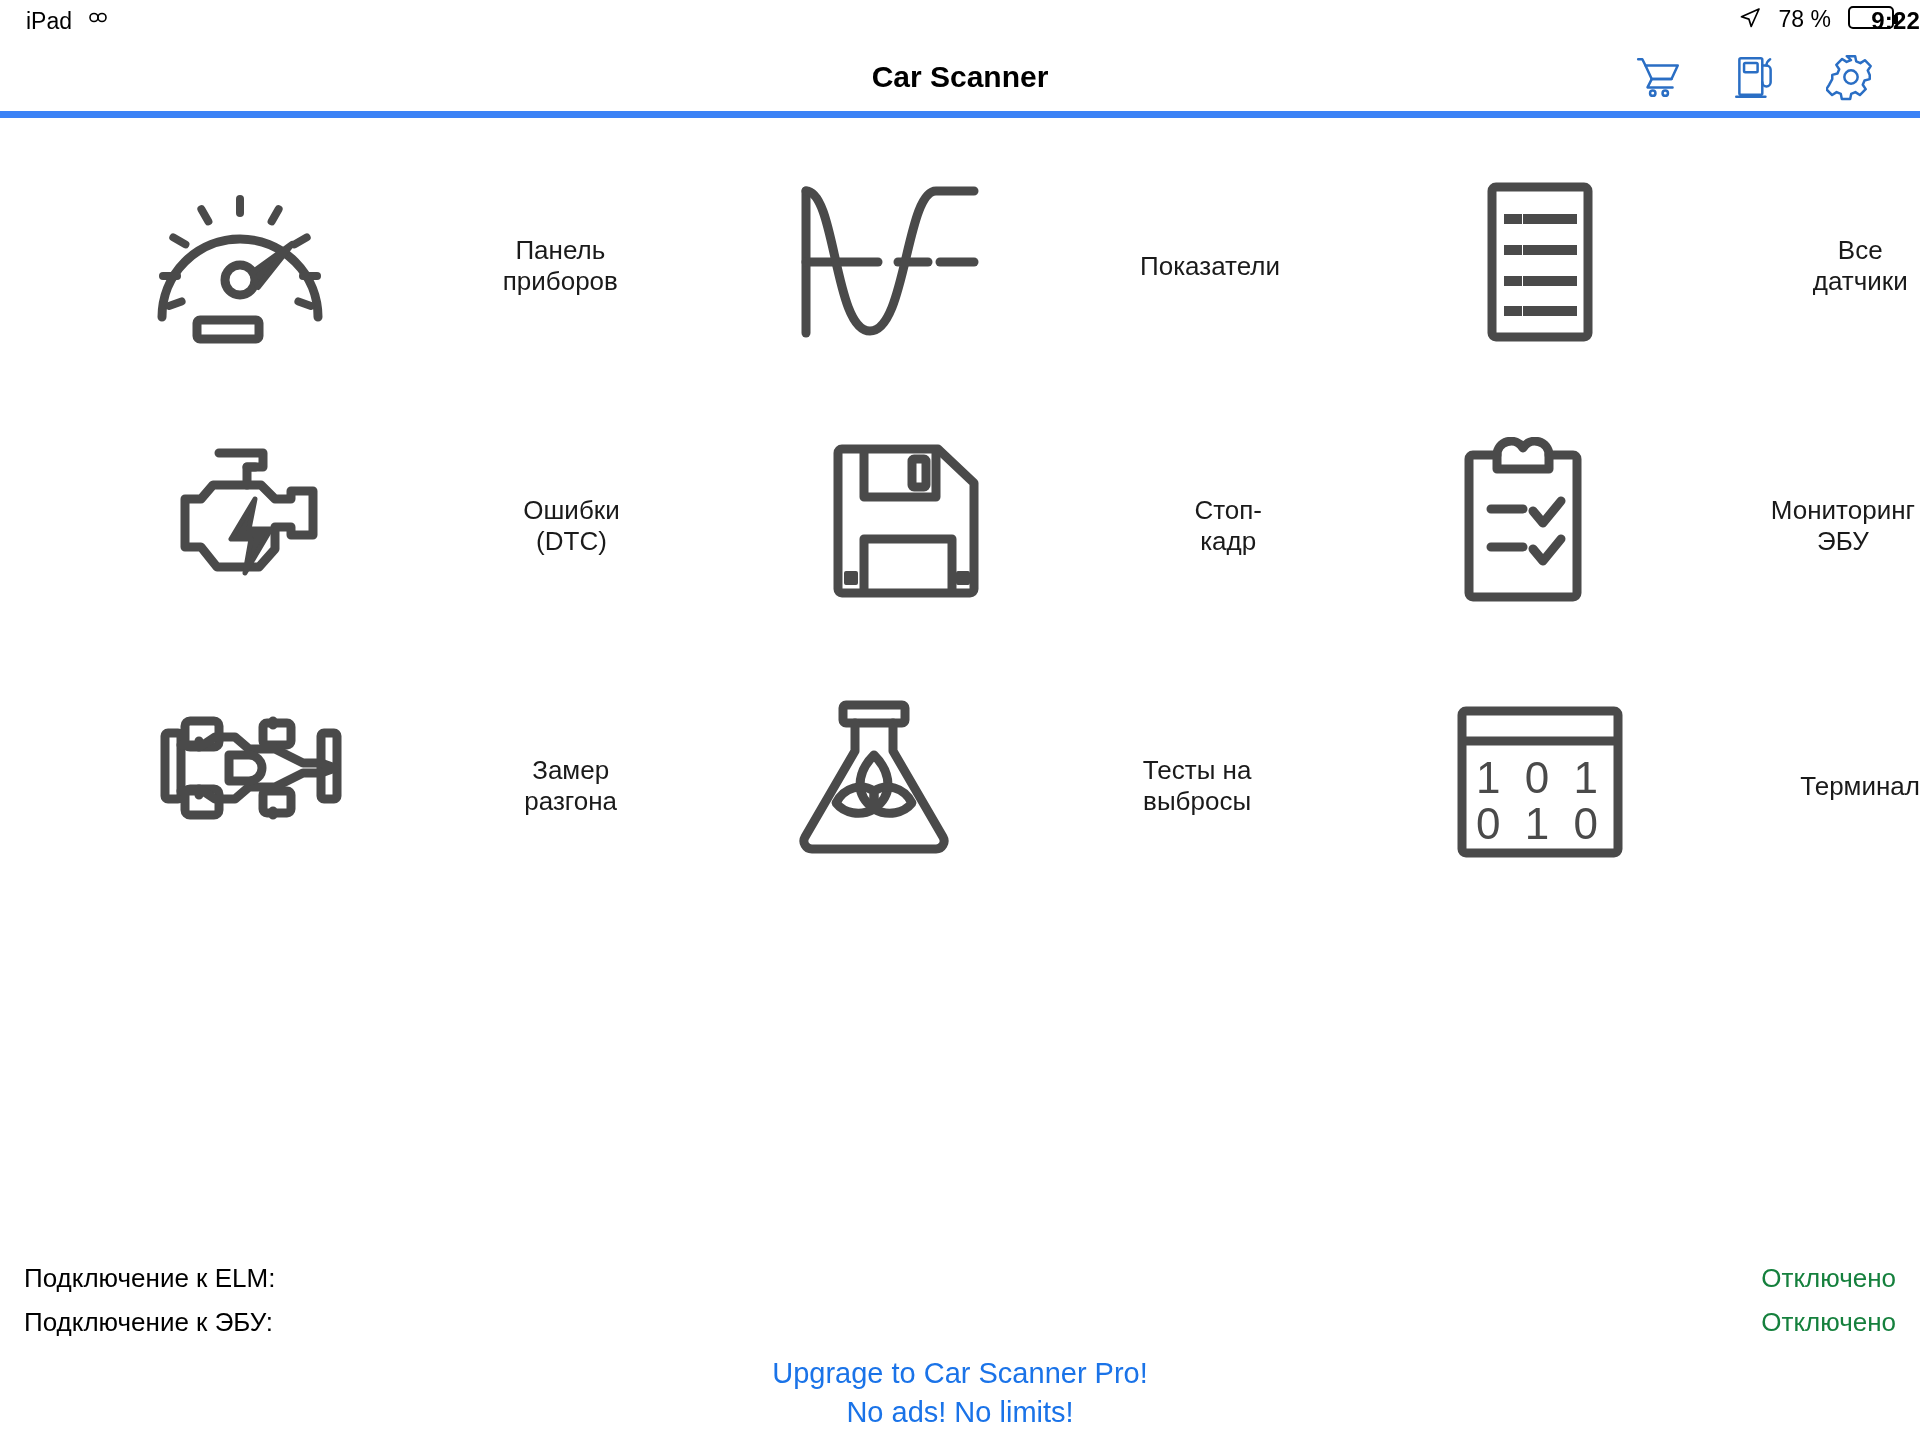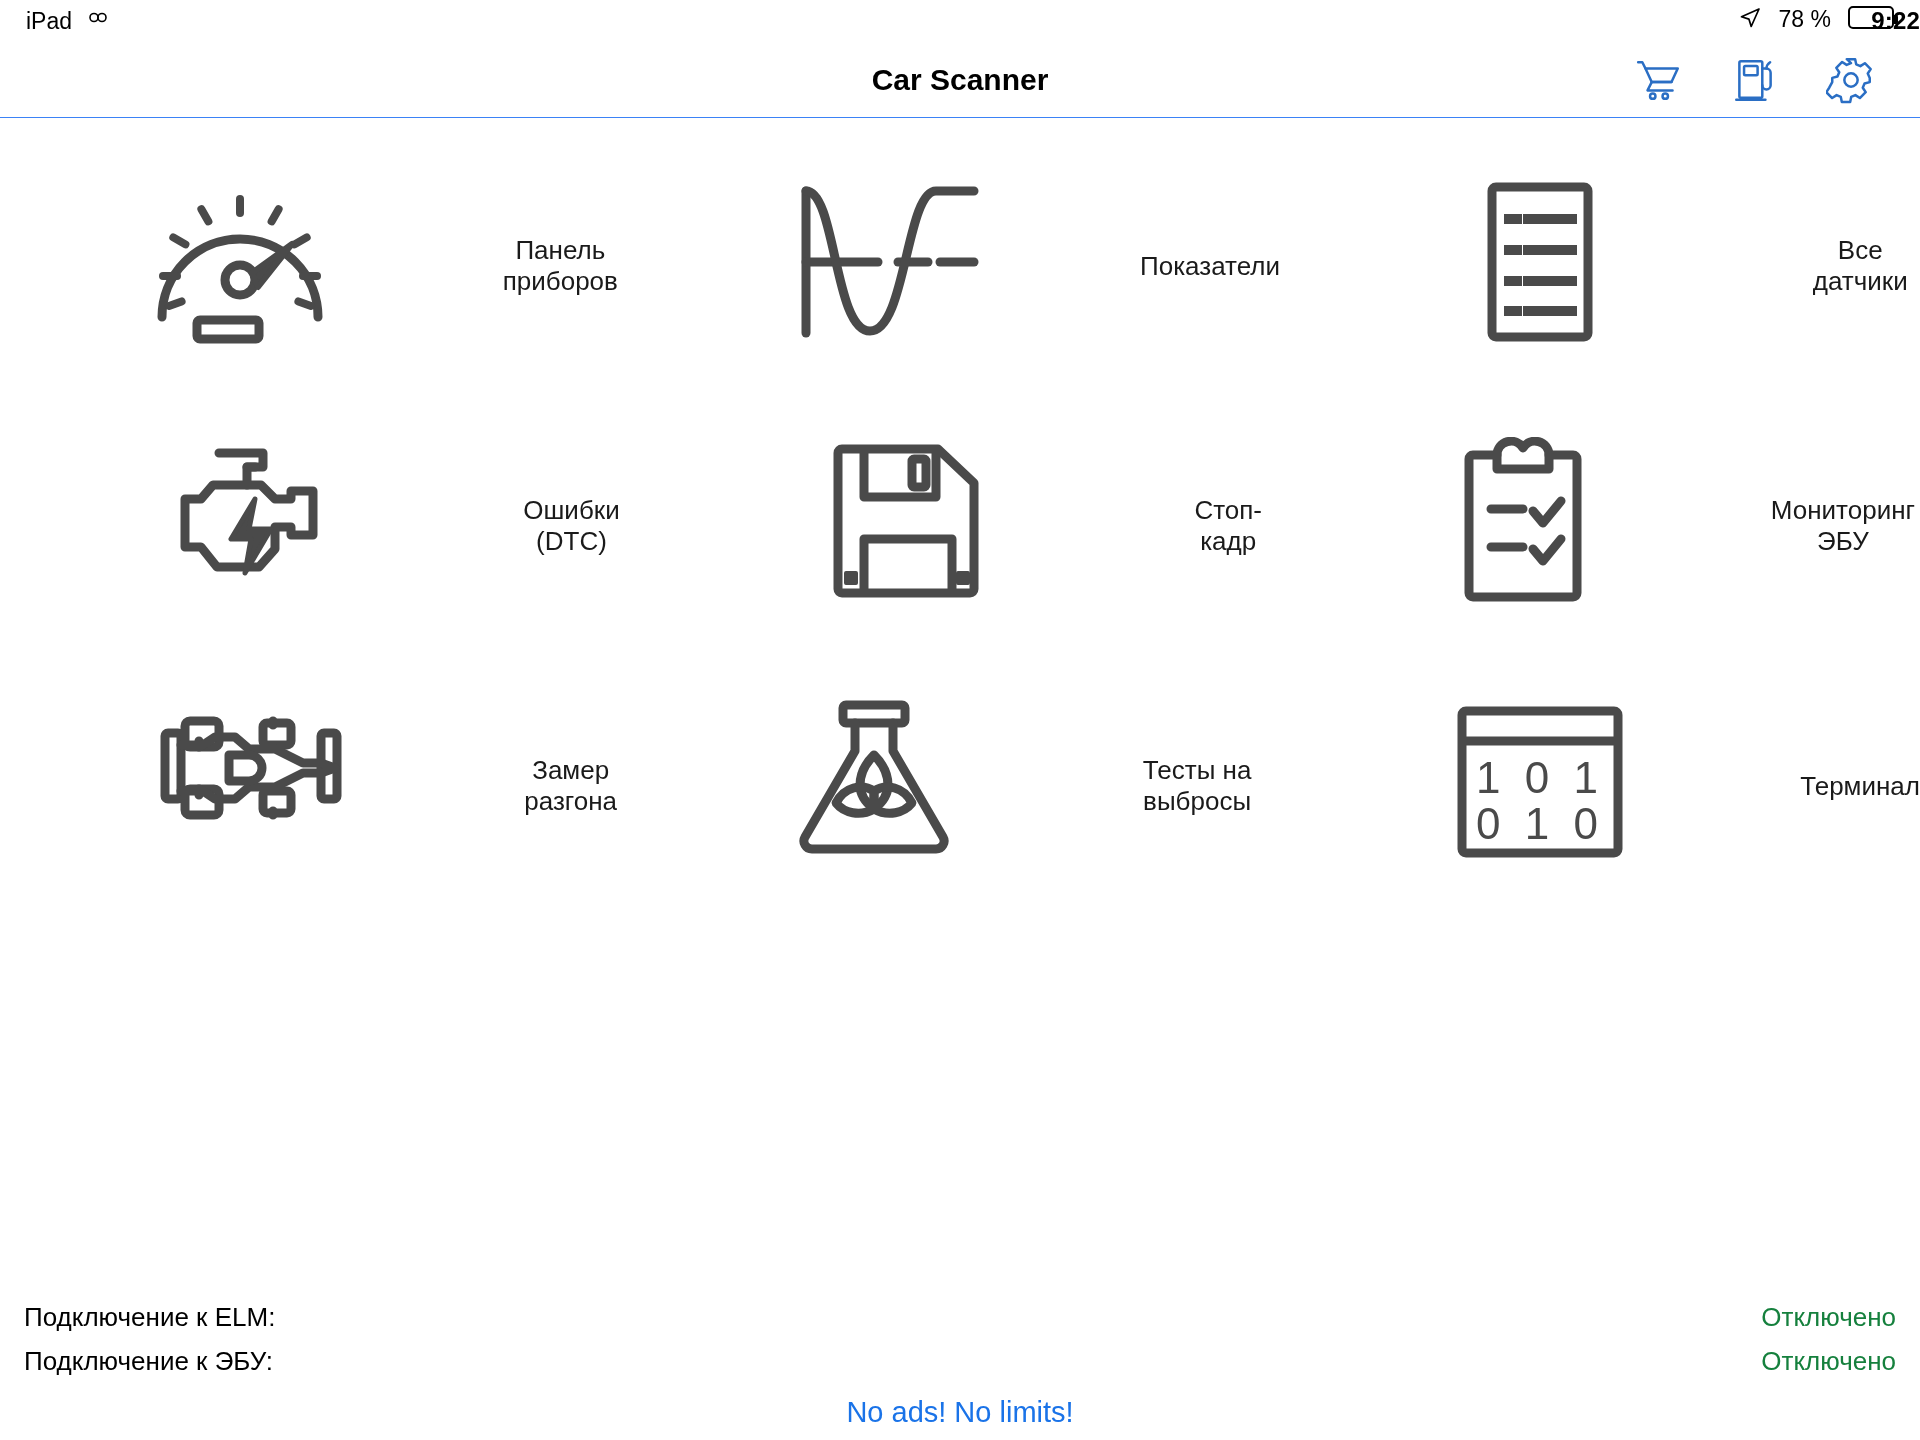--- a/index.html
+++ b/index.html
@@ -37,21 +37,21 @@
   .battery-cap{
     position:absolute; right:-6px; top:7px; width:4px; height:9px;
     background:#000; border-radius:0 2px 2px 0;
   }
 
   
   #nav-bar{
     height:76px;
     position:relative;
     display:flex; align-items:center;
-    border-bottom:1px solid #3b82f6;
+    border-bottom:7px solid #3b82f6;
   }
   #nav-title{
     position:absolute; left:0; right:0; text-align:center;
     font-size:30px; font-weight:700; color:#000;
   }
   #nav-actions{
     margin-left:auto; display:flex; align-items:center; gap:46px;
     padding-right:44px; position:relative; z-index:2;
   }
   .nav-icon{ width:50px; height:50px; display:block; }
@@ -321,16 +321,17 @@
     <span class="status-value">Отключено</span>
   </div>
 
   <div class="status-row">
     <span>Подключение к ЭБУ:</span>
     <span class="status-value">Отключено</span>
   </div>
 
 
   <div id="upgrade">
+    <div>Upgrage to Car Scanner Pro!</div>
     <div>No ads! No limits!</div>
   </div>
 
 </div>
 
 </body></html>

